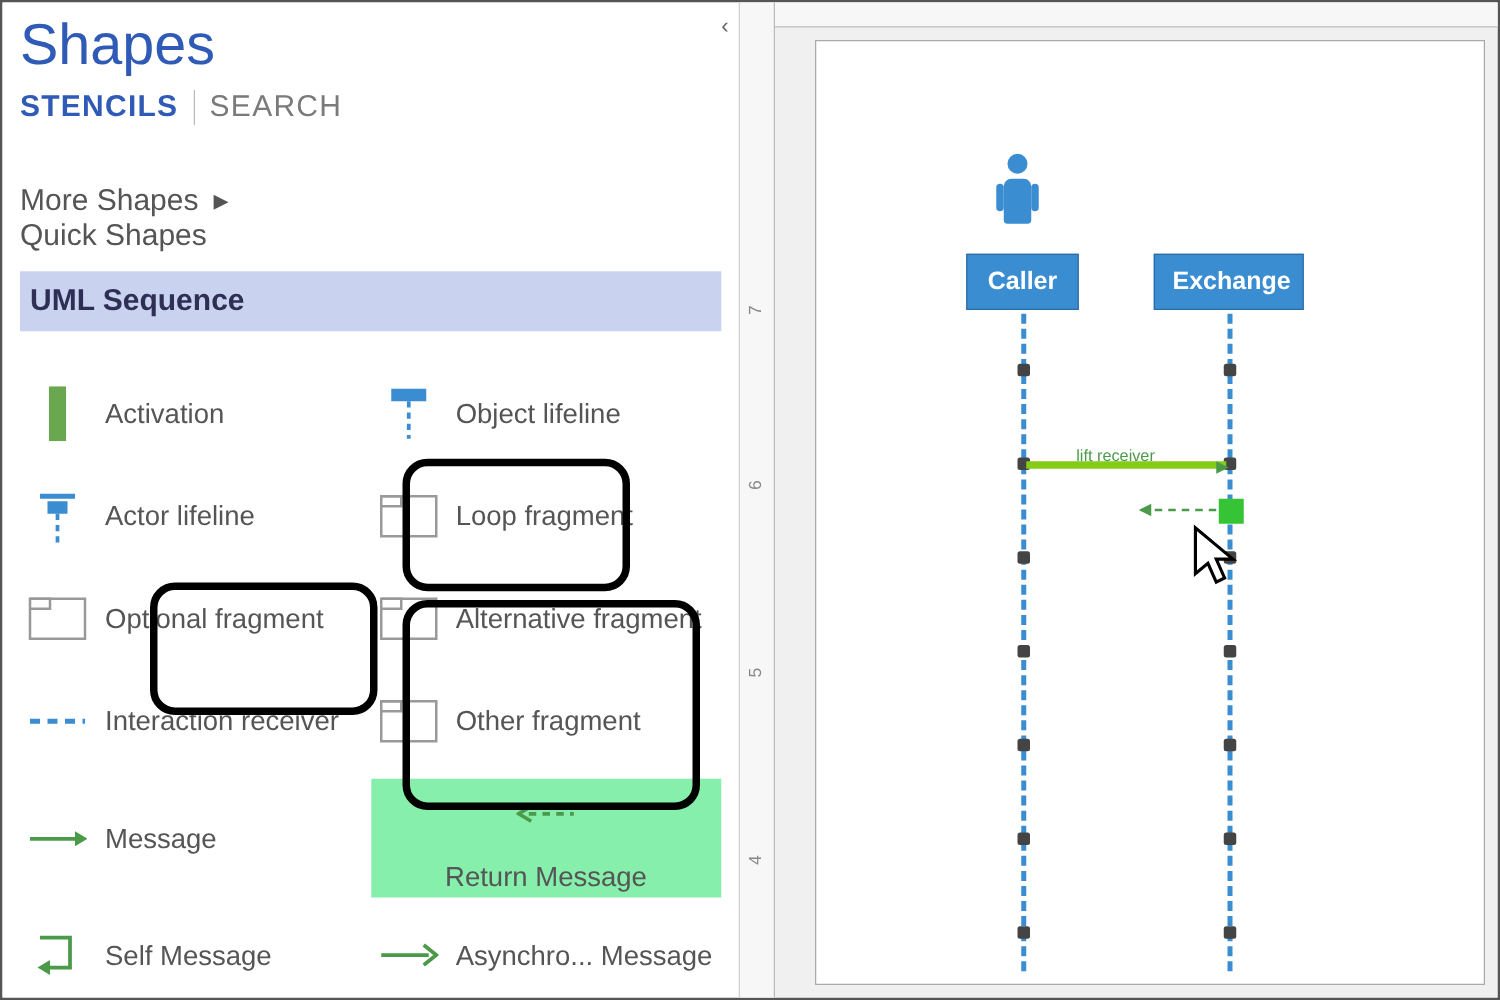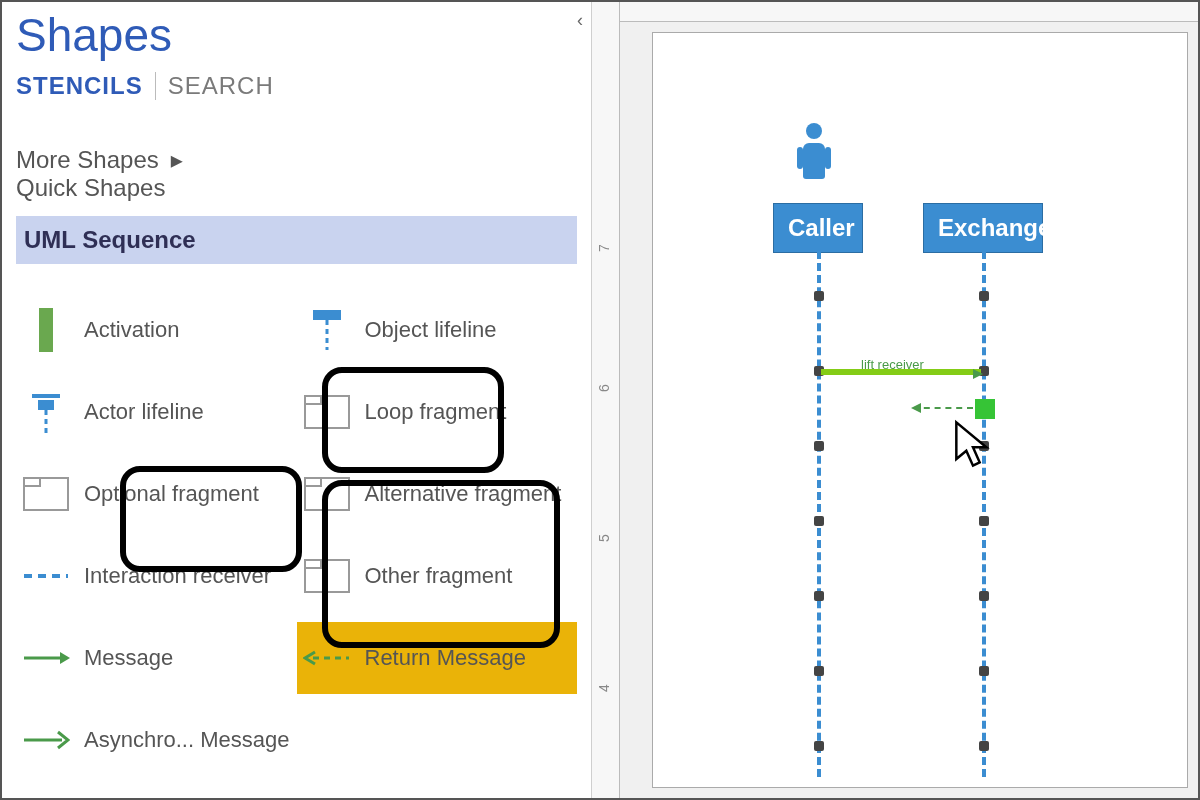--- a/index.html
+++ b/index.html
@@ -73,21 +73,22 @@
     align-items: center;
     gap: 14px;
     min-height: 72px;
     color: #555;
     font-size: 22px;
     line-height: 1.15;
     padding: 4px 6px;
     position: relative;
   }
   .shape-item.selected {
-    background: #eab308;
+    background: #86efac;
+    flex-direction: column;
   }
   .shape-icon {
     width: 48px;
     min-width: 48px;
     height: 48px;
     display: flex;
     align-items: center;
     justify-content: center;
   }
   .shape-label { flex: 1; }
@@ -143,21 +144,21 @@
   .actor-body { width: 22px; height: 36px; background:#3b8dd1; border-radius:6px 6px 3px 3px; margin:0 auto; position:relative; }
   .actor-body::before, .actor-body::after {
     content:""; position:absolute; top:4px; width:6px; height:22px; background:#3b8dd1; border-radius:3px;
   }
   .actor-body::before { left:-6px; } .actor-body::after { right:-6px; }
   .lifeline-box {
     position: absolute;
     background:#3b8dd1;
     color:#fff;
     font-weight:700;
-    font-size:24px;
+    font-size:20px;
     padding:10px 14px;
     text-align:center;
     border:1px solid #2b6da3;
   }
   .caller-box { left: 120px; top: 170px; width: 90px; }
   .exchange-box { left: 270px; top: 170px; width: 120px; }
   .lifeline {
     position:absolute;
     top: 218px;
     bottom: 10px;
@@ -344,20 +345,29 @@
       <div class="shape-item selected">
         <div class="shape-icon">
           <svg class="svg" width="48" height="20">
               <line x1="10" y1="10" x2="46" y2="10" stroke="#4a9a4a" stroke-width="3" stroke-dasharray="6 5"></line>
               <polyline points="12,4 2,10 12,16" fill="none" stroke="#4a9a4a" stroke-width="3"></polyline>
             </svg>
         </div>
         <div class="shape-label">Return Message</div>
       </div>
 
+      <div class="shape-item">
+        <div class="shape-icon">
+          <svg class="svg" width="40" height="40">
+              <polyline points="6,6 30,6 30,30 14,30" fill="none" stroke="#4a9a4a" stroke-width="3"></polyline>
+              <polygon points="14,24 4,30 14,36" fill="#4a9a4a"></polygon>
+            </svg>
+        </div>
+        <div class="shape-label">Self Message</div>
+      </div>
 
       <div class="shape-item">
         <div class="shape-icon">
           <svg class="svg" width="48" height="20">
               <line x1="2" y1="10" x2="40" y2="10" stroke="#4a9a4a" stroke-width="3"></line>
               <polyline points="36,2 46,10 36,18" fill="none" stroke="#4a9a4a" stroke-width="3"></polyline>
             </svg>
         </div>
         <div class="shape-label">Asynchro... Message</div>
       </div>

